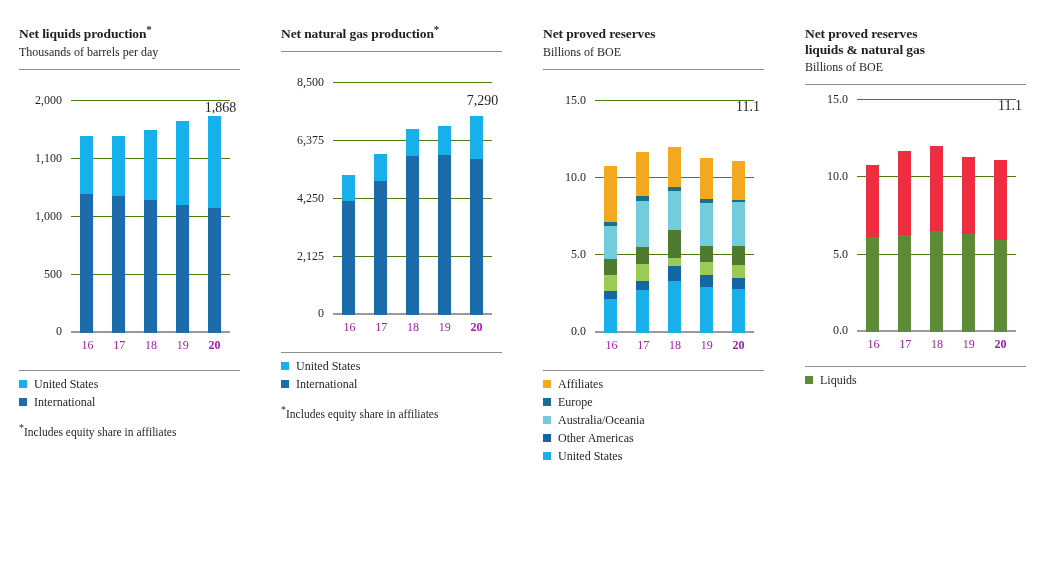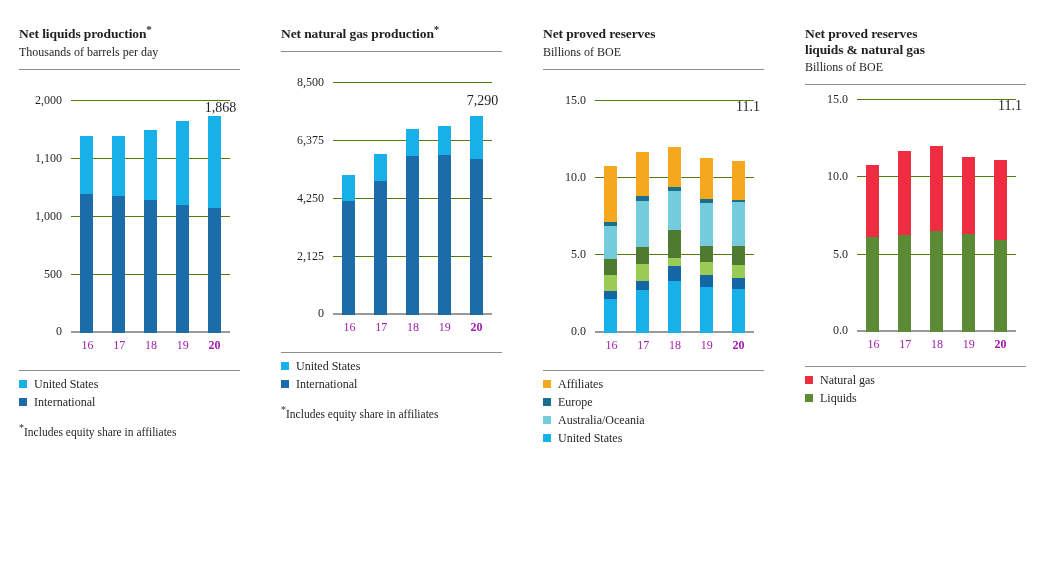--- a/index.html
+++ b/index.html
@@ -392,20 +392,24 @@
           </div>
           <div class="legend-item">
             <span class="swatch" style="background: rgb(26, 111, 142);"></span>
             <span class="legend-label">Europe</span>
           </div>
           <div class="legend-item">
             <span class="swatch" style="background: rgb(116, 203, 219);"></span>
             <span class="legend-label">Australia/Oceania</span>
           </div>
           <div class="legend-item">
+            <span class="swatch" style="background: rgb(21, 102, 165);"></span>
+            <span class="legend-label">Other Americas</span>
+          </div>
+          <div class="legend-item">
             <span class="swatch" style="background: rgb(24, 176, 232);"></span>
             <span class="legend-label">United States</span>
           </div>
         </div>
     </div>
   </div>
 
   <div class="panel">
     <div class="panel-title"><span>Net proved reserves</span><br><span>liquids &amp; natural gas</span></div>
     <div class="panel-sub">Billions of BOE</div>
@@ -453,24 +457,20 @@
           <div class="xlabel">18</div>
           <div class="xlabel">19</div>
           <div class="xlabel bold">20</div>
         </div>
       <div class="callout" style="left:88%; top:16px;">11.1</div>
     </div>
     <div class="legend-wrap" style="margin-top:31px;">
       <div class="legend-rule"></div>
       <div class="legend">
           <div class="legend-item">
-            <span class="swatch" style="background: rgb(237, 46, 64);"></span>
-            <span class="legend-label">Natural gas</span>
-          </div>
-          <div class="legend-item">
             <span class="swatch" style="background: rgb(92, 138, 53);"></span>
             <span class="legend-label">Liquids</span>
           </div>
         </div>
     </div>
   </div>
 
 </div>
 
 </body></html>

